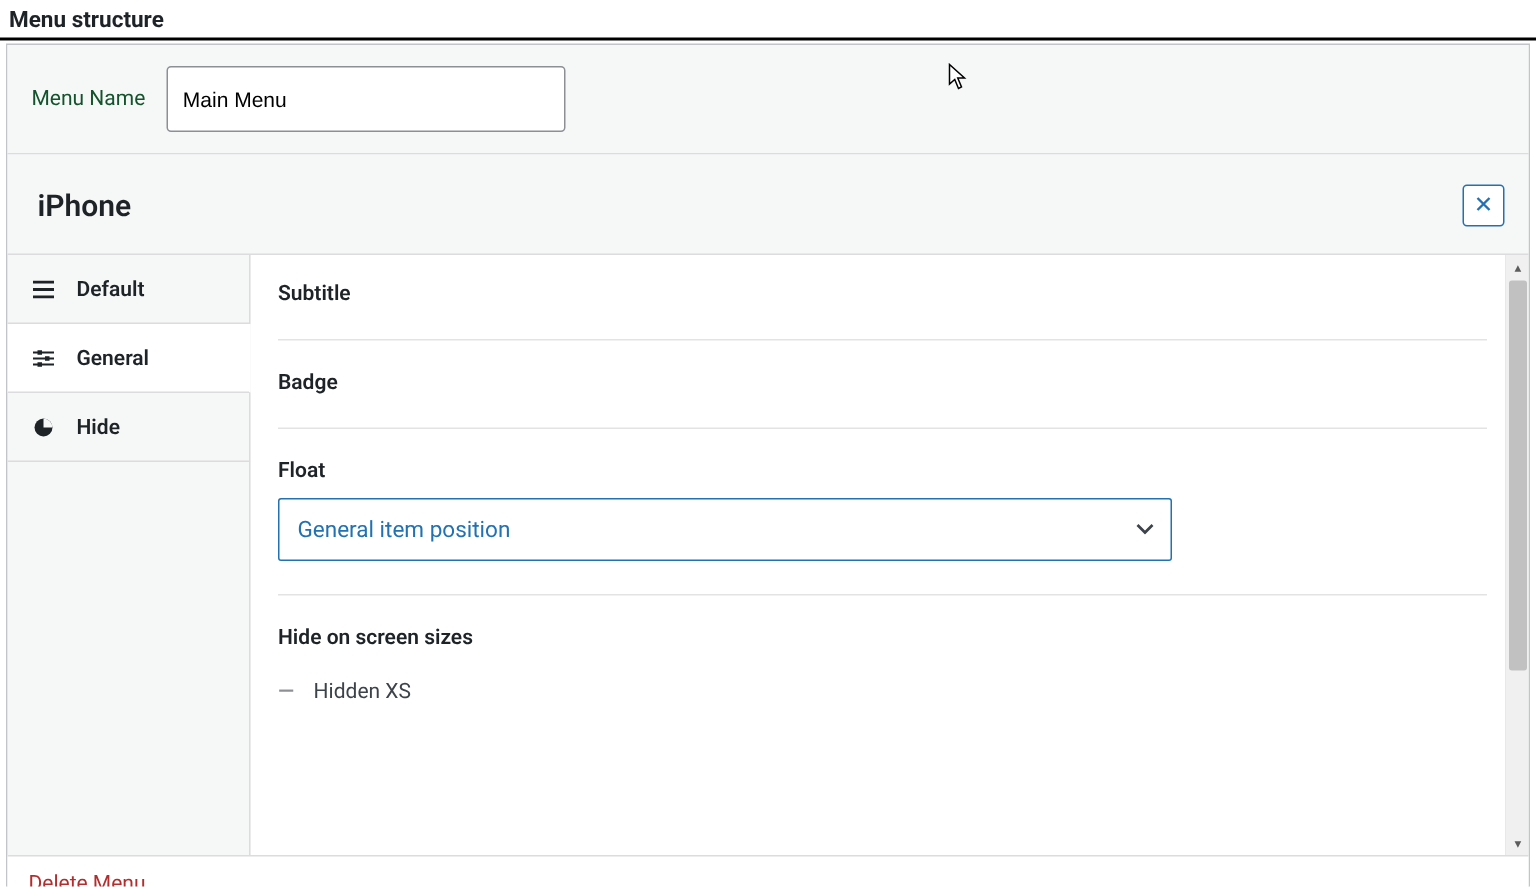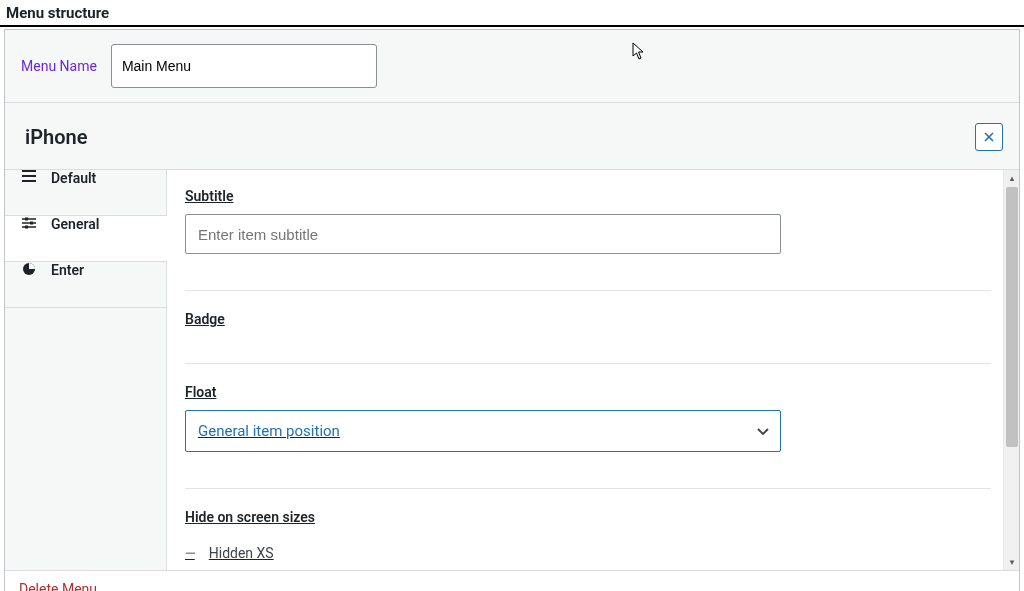--- a/index.html
+++ b/index.html
@@ -5,37 +5,37 @@
   * { box-sizing: border-box; margin: 0; padding: 0; }
   html, body { height: 100%; font-family: -apple-system, BlinkMacSystemFont, "Segoe UI", Roboto, sans-serif; font-size: 14px; color: #1d2327; }
   body { width: 1024px; height: 591px; background: #fff; overflow: hidden; position: relative; }
 
   .top-bar { height: 27px; border-bottom: 2px solid #000; padding-left: 6px; display: flex; align-items: center; }
   .top-title { font-weight: 700; font-size: 15px; }
 
   .panel-outer { border: 1px solid #c3c4c7; margin: 2px 4px 0 4px; background: #fff; }
 
   .name-row { background: #f6f7f7; padding: 14px 16px; border-bottom: 1px solid #dcdcde; display: flex; align-items: center; gap: 14px; }
-  .name-label { font-size: 14px; color: #6d28d9; }
+  .name-label { font-size: 14px; color: #14532d; }
   .name-input { width: 266px; height: 44px; border: 1px solid #8c8f94; border-radius: 3px; padding: 0 10px; font-size: 14px; }
 
   .item-header { background: #f6f7f7; border-bottom: 1px solid #dcdcde; padding: 20px 16px 18px 20px; display: flex; justify-content: space-between; align-items: center; }
   .item-title { font-weight: 600; font-size: 20px; }
   .close-btn { width: 28px; height: 28px; border: 1px solid #2271b1; border-radius: 3px; background: #fff; color: #2271b1; display: flex; align-items: center; justify-content: center; cursor: pointer; font-size: 14px; }
 
   .content-area { display: flex; height: 400px; position: relative; }
   .scroll-wrap { display: flex; width: 1000px; overflow: hidden; }
 
   .tabs-col { width: 162px; background: #f6f7f7; border-right: 1px solid #dcdcde; }
-  .tab-item { display: flex; align-items: flex-start; gap: 14px; padding: 0 16px; height: 46px; border-bottom: 1px solid #dcdcde; cursor: pointer; font-weight: 600; font-size: 14px; }
+  .tab-item { display: flex; align-items: center; gap: 14px; padding: 0 16px; height: 46px; border-bottom: 1px solid #dcdcde; cursor: pointer; font-weight: 600; font-size: 14px; }
   .tab-item.active { background: #fff; border-right: 1px solid #fff; margin-right: -1px; }
   .tab-icon { width: 16px; color: #1d2327; display: flex; align-items: center; justify-content: center; }
 
   .form-col { flex: 1; background: #fff; padding: 18px 20px 0 18px; overflow-y: auto; }
-  .field-block { margin-bottom: 36px; text-decoration: underline; }
+  .field-block { margin-bottom: 22px; }
   .field-label { font-weight: 600; font-size: 14px; margin-bottom: 10px; }
   .text-input { width: 596px; height: 40px; border: 1px solid #8c8f94; border-radius: 2px; padding: 0 12px; font-size: 15px; color: #1d2327; }
   .text-input::placeholder { color: #757575; }
   .divider-line { height: 1px; background: #e3e3e3; width: 806px; margin-bottom: 20px; }
   .select-wrap { position: relative; width: 596px; }
   .select-box { width: 596px; height: 42px; border: 1px solid #2271b1; border-radius: 2px; padding: 0 12px; font-size: 15px; color: #2271b1; background: #fff; display: flex; align-items: center; cursor: pointer; }
   .select-caret { position: absolute; right: 12px; top: 50%; transform: translateY(-50%); font-size: 13px; color: #3c434a; pointer-events: none; }
 
   .hide-list { padding-top: 6px; }
   .hide-row { display: flex; align-items: center; gap: 14px; padding: 4px 0; color: #3c434a; font-size: 14px; }
@@ -100,29 +100,28 @@
           </span>
           <span>General</span>
         </div>
         <div class="tab-item">
           <span class="tab-icon">
             <svg width="14" height="14" viewBox="0 0 14 14">
                 <circle cx="7" cy="7" r="6" fill="#1d2327"></circle>
                 <path d="M7 7 L7 1 A6 6 0 0 1 13 7 Z" fill="#f6f7f7"></path>
               </svg>
           </span>
-          <span>Enter</span>
+          <span>Hide</span>
         </div>
       </div>
 
       <div class="form-col">
 
         <div class="field-block">
           <div class="field-label">Subtitle</div>
-          <input class="text-input" type="text" placeholder="Enter item subtitle" style="">
         </div>
 
         <div class="divider-line"></div>
 
         <div class="field-block">
           <div class="field-label">Badge</div>
         </div>
 
         <div class="divider-line"></div>
 

